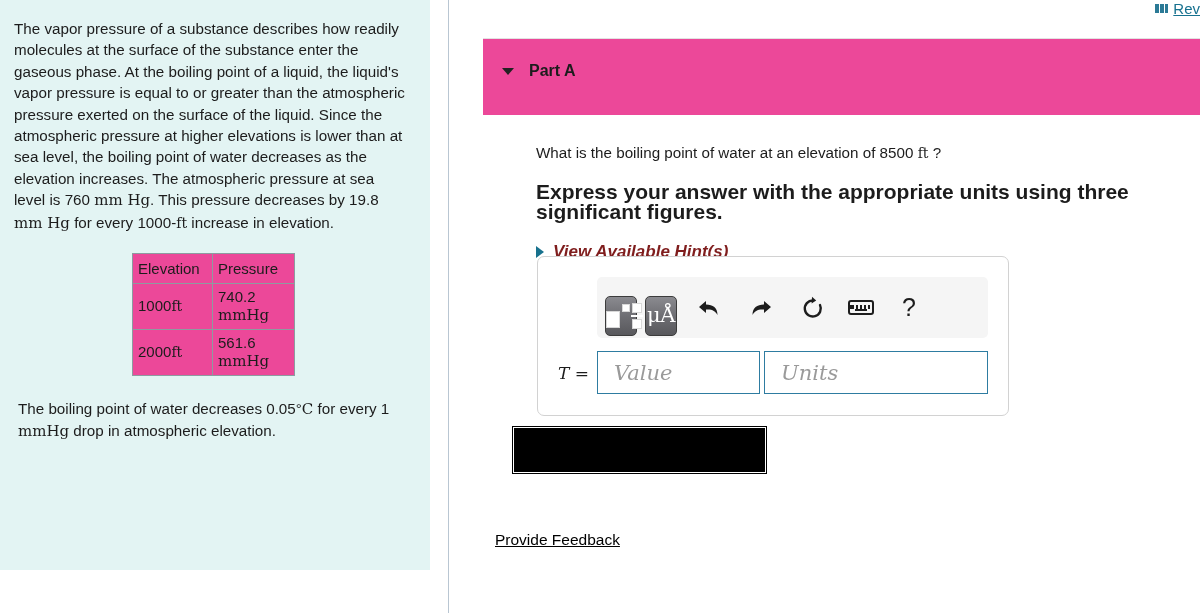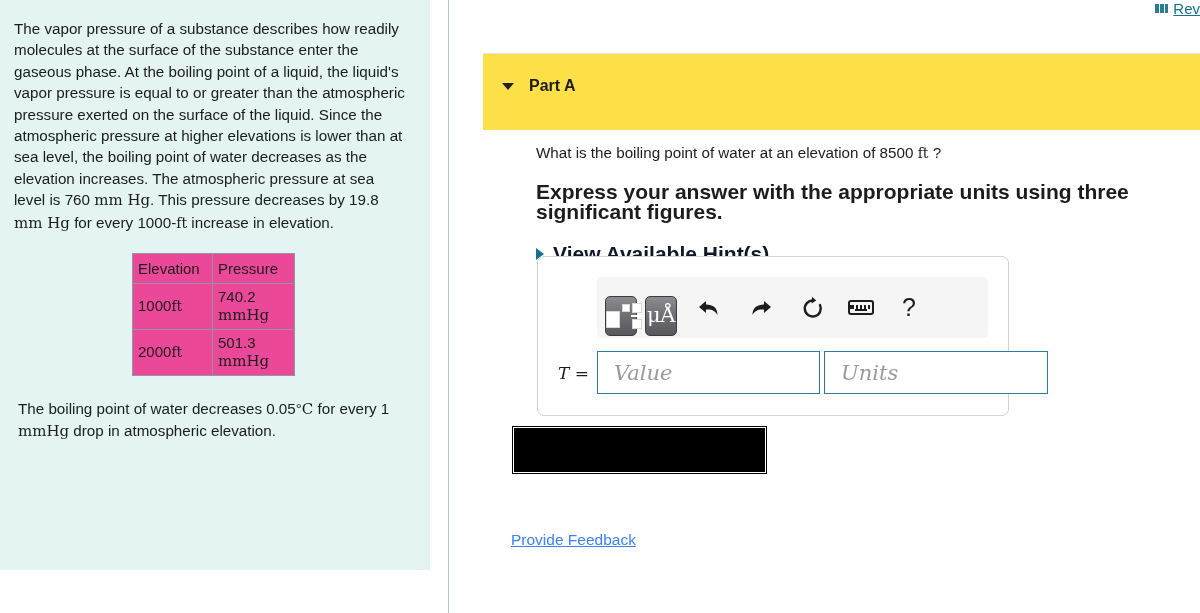--- a/index.html
+++ b/index.html
@@ -107,23 +107,23 @@
   #review-link {
     font-size: 15px;
     color: #16718f;
     text-decoration: underline;
     white-space: nowrap;
   }
 
   
   #part-a-band {
     position: absolute;
-    left: 483px; top: 53px;
+    left: 483px; top: 38px;
     width: 717px; height: 77px;
-    background: #fde047;
+    background: #ec4899;
     border-top: 1px solid #e2e2e2;
   }
   #part-a-inner {
     display: flex;
     align-items: center;
     gap: 15px;
     padding: 23px 0 0 19px;
   }
   #part-a-caret {
     width: 0; height: 0;
@@ -163,23 +163,24 @@
     margin-top: 20px;
     width: max-content;
   }
   #hints-caret {
     width: 0; height: 0;
     border-top: 6px solid transparent;
     border-bottom: 6px solid transparent;
     border-left: 8px solid #17718d;
   }
   #hints-label {
-    font-size: 21px;
+    font-size: 17px;
     font-weight: bold;
-    color: #0f172a;
+    color: #7f1d1d;
+    font-style: italic;
   }
 
   
   #answer-box {
     position: absolute;
     left: 537px; top: 256px;
     width: 472px; height: 160px;
     background: #ffffff;
     border: 1px solid #d2d2d2;
     border-radius: 7px;
@@ -276,39 +277,39 @@
     border: 1px solid #2e7ca1;
     background: #ffffff;
     display: flex;
     align-items: center;
     padding-left: 16px;
     font-family: "DejaVu Serif", "Liberation Serif", serif;
     font-style: italic;
     font-size: 21px;
     color: #9a9a9a;
   }
-  #value-field { width: 223px; }
+  #value-field { width: 163px; }
   #units-field { width: 224px; margin-left: 4px; }
 
   
   #redacted-box {
     position: absolute;
     left: 513px; top: 427px;
     width: 253px; height: 46px;
     background: #000000;
     border: 1px solid #ffffff;
     outline: 1px solid #000000;
   }
 
   
   #provide-feedback {
     position: absolute;
-    left: 511px; top: 531px;
+    left: 495px; top: 531px;
     font-size: 15.5px;
-    color: #3b82f6;
+    color: #000000;
     text-decoration: underline;
   }
 </style>
 </head>
 <body>
 
 <div id="page">
 
   <div id="intro-panel">
 
@@ -326,21 +327,21 @@
           <tr>
             <td class="elev-col"><span>1000</span><span class="ft-unit">ft</span></td>
             <td class="press-col">
                 <span class="press-val">740.2</span>
                 <span class="press-unit">mmHg</span>
               </td>
           </tr>
           <tr>
             <td class="elev-col"><span>2000</span><span class="ft-unit">ft</span></td>
             <td class="press-col">
-                <span class="press-val">501.3</span>
+                <span class="press-val">561.6</span>
                 <span class="press-unit">mmHg</span>
               </td>
           </tr>
         </tbody>
       </table>
     </div>
 
     <p id="intro-footnote"><span>The boiling point of water decreases 0.05</span><span>°</span><span class="mathserif">C</span><span> for every 1 </span><span class="mathserif">mmHg</span><span> drop in atmospheric elevation.</span></p>
   </div>
 

